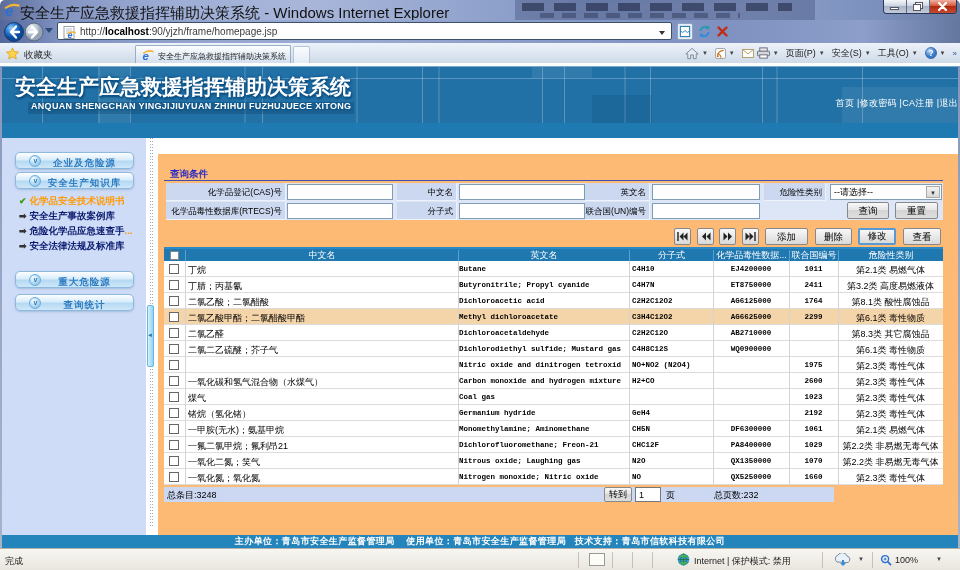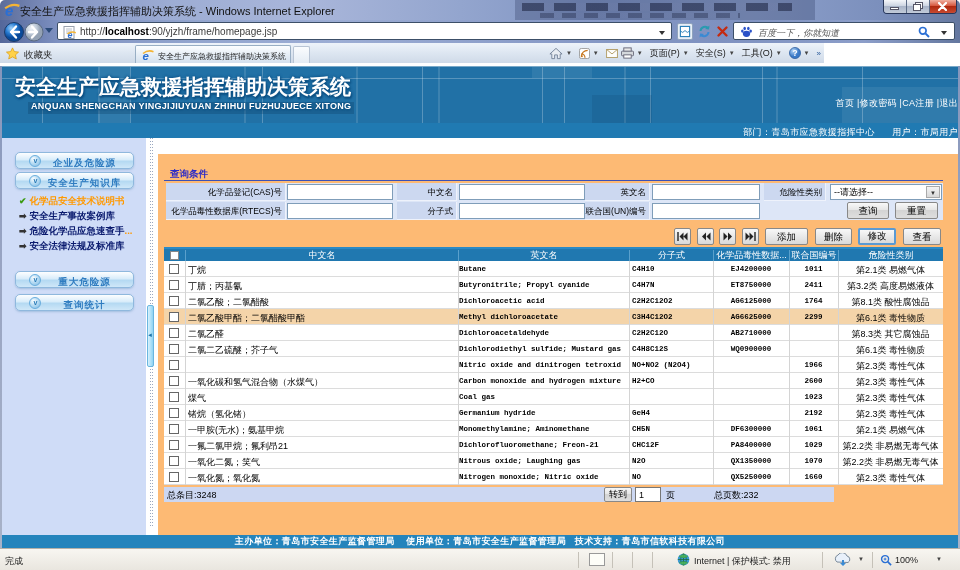--- a/index.html
+++ b/index.html
@@ -5,37 +5,37 @@
 * { margin:0; padding:0; box-sizing:border-box; }
 html,body { width:960px; height:570px; overflow:hidden; font-family:"Liberation Sans",sans-serif; }
 body { position:relative; background:#fff; }
 .abs { position:absolute; }
 
 
 #titlebar { left:0; top:0; width:960px; height:20px;
   background:linear-gradient(to right,#5c6d9a 0%, #8394c2 6%, #9dadd4 18%, #a9b6da 32%, #93a5ce 48%, #8094c2 62%, #8da0cb 78%, #7b8fbc 92%, #66799f 100%);
   border-radius:5px 5px 0 0;
 }
-#titlebar .ttext { position:absolute; left:20px; top:4px; font-size:11px; color:#111; white-space:nowrap; }
+#titlebar .ttext { position:absolute; left:20px; top:4px; font-size:15px; color:#111; white-space:nowrap; }
 #winbtns { position:absolute; left:883px; top:0; width:74px; height:14px; display:flex; border-radius:0 0 4px 4px; overflow:hidden; border:1px solid #28375a; border-top:none; }
 .wbtn { flex:1; background:linear-gradient(#f4f6fa 0%,#cdd5e2 45%,#a9b4c8 50%,#c2cbd9 100%); border-right:1px solid #5a6a85; position:relative; }
 .wbtn.close { border-right:none; flex:1.2; background:linear-gradient(#f0b0a0 0%,#d6573e 45%,#b02a10 50%,#c84a30 100%); }
 .wbtn .glyph { position:absolute; left:0; top:0; width:100%; height:100%; display:flex; align-items:center; justify-content:center; }
 
 
 #addrbar { left:0; top:20px; width:960px; height:23px;
   background:linear-gradient(to right,#54679a 0%,#7d90c0 6%,#93a5ce 20%,#9cadd4 35%,#8a9cc8 55%,#7e91c0 75%,#8c9ec9 90%,#64779f 100%); }
 #addrfield { position:absolute; left:57px; top:2px; width:615px; height:18px; background:#fff; border:1px solid #3c4f68; border-radius:2px; }
 #addrfield .url { position:absolute; left:22px; top:3px; font-size:10px; color:#3c3c3c; white-space:nowrap; }
 #addrfield .url b { color:#000; }
 #searchbox { position:absolute; left:733px; top:2px; width:222px; height:18px; background:#fff; border:1px solid #3c4f68; border-radius:2px; }
 #searchbox .stext { position:absolute; left:24px; top:4px; font-size:9px; font-style:italic; color:#555; }
 
 
-#favbar { left:0; top:43px; width:824px; height:20px;
+#favbar { left:0; top:43px; width:960px; height:20px;
   background:linear-gradient(#eef3fa 0%,#dde6f1 50%,#cfdae8 100%); }
 #favtext { position:absolute; left:24px; top:6px; font-size:9.5px; color:#222; }
 #tab1 { position:absolute; left:135px; top:2px; width:156px; height:18px; background:linear-gradient(#fdfeff,#e6eef6 50%,#d4e0ee); border:1px solid #98aec4; border-bottom:none; border-radius:2px 2px 0 0; }
 #tab1 .tabtext { position:absolute; left:22px; top:4.5px; font-size:8px; color:#222; white-space:nowrap; }
 #tab2 { position:absolute; left:293px; top:3px; width:17px; height:17px; background:linear-gradient(#fafcfe,#e4ecf4); border:1px solid #b8c4d4; border-bottom:none; border-radius:2px 2px 0 0; }
 #cmdicons { position:absolute; right:3px; top:2px; height:16px; font-size:9px; color:#1a1a1a; display:flex; align-items:center; gap:3px; }
 #cmdicons .dd { font-size:6px; color:#444; margin-right:4px; }
 
 
 #page { left:2px; top:66px; width:956px; height:482px; background:#fff; overflow:hidden; }
@@ -199,35 +199,20 @@
         <path d="M13.5 2.5 L13 6.5 L9 6 Z" fill="#2a9ab0"></path>
         <path d="M12.5 9 a4.5 4.5 0 0 1 -8 2.5" fill="none" stroke="#3a8ad4" stroke-width="2"></path>
         <path d="M3.5 14.5 L4 10.5 L8 11 Z" fill="#3a8ad4"></path>
       </svg>
   </div>
   <div style="position:absolute;left:715px;top:4px;width:15px;height:15px">
     <svg width="15" height="15" viewBox="0 0 15 15">
         <path d="M3.5 3.5 L11.5 11.5 M11.5 3.5 L3.5 11.5" stroke="#c42a10" stroke-width="2.4" stroke-linecap="round"></path>
       </svg>
   </div>
-  <div id="searchbox">
-    <svg width="13" height="12" style="position:absolute;left:6px;top:3px" viewBox="0 0 14 13">
-      <ellipse cx="7" cy="8.5" rx="4" ry="3.4" fill="#2a52c8"></ellipse>
-      <ellipse cx="2.5" cy="5.5" rx="1.4" ry="1.8" fill="#2a52c8"></ellipse>
-        <ellipse cx="11.5" cy="5.5" rx="1.4" ry="1.8" fill="#2a52c8"></ellipse>
-      <ellipse cx="5" cy="2.6" rx="1.4" ry="1.9" fill="#2a52c8"></ellipse>
-        <ellipse cx="9" cy="2.6" rx="1.4" ry="1.9" fill="#2a52c8"></ellipse>
-    </svg>
-    <div class="stext">百度一下，你就知道</div>
-    <svg width="12" height="12" style="position:absolute;right:24px;top:3px" viewBox="0 0 12 12">
-        <circle cx="4.8" cy="4.8" r="3.3" fill="none" stroke="#2a6fd4" stroke-width="1.7"></circle>
-        <path d="M7.4 7.4 L11 11" stroke="#2a6fd4" stroke-width="2"></path>
-      </svg>
-    <div style="position:absolute;right:7px;top:8px;width:0;height:0;border-left:3.5px solid transparent;border-right:3.5px solid transparent;border-top:4px solid #333"></div>
-  </div>
 </div>
 
 <div id="favbar" class="abs">
   <svg width="13" height="13" style="position:absolute;left:6px;top:4px" viewBox="0 0 15 14">
     <path d="M7.5 0.5 L9.6 4.8 L14.5 5.4 L10.9 8.6 L11.9 13.3 L7.5 10.9 L3.1 13.3 L4.1 8.6 L0.5 5.4 L5.4 4.8 Z" fill="#ffd24a" stroke="#d89a10" stroke-width="0.8"></path>
   </svg>
   <div id="favtext">收藏夹</div>
   <div id="tab1">
     <svg width="12" height="12" style="position:absolute;left:6px;top:3px" viewBox="0 0 12 12">
       <text x="0.5" y="10.5" font-family="Liberation Sans" font-size="11.5" font-weight="bold" font-style="italic" fill="#2a6fd4">e</text>
@@ -301,21 +286,20 @@
     <div class="patch" style="left:96px;top:0;width:32px;height:57px"></div>
     <div class="patch" style="left:530px;top:0;width:60px;height:11px"></div>
     <div class="patchd" style="left:590px;top:28px;width:60px;height:29px"></div>
     <div class="patch" style="left:840px;top:20px;width:116px;height:37px"></div>
     <div id="pystrip"></div>
     <div id="btitle">安全生产应急救援指挥辅助决策系统</div>
     <div id="bpinyin">ANQUAN&nbsp;SHENGCHAN&nbsp;YINGJIJIUYUAN&nbsp;ZHIHUI&nbsp;FUZHUJUECE&nbsp;XITONG</div>
     <div id="blinks">首页 |修改密码 |CA注册 |退出</div>
   </div>
   <div id="navbar">
-    <div class="dept">部门：青岛市应急救援指挥中心&nbsp;&nbsp;&nbsp;&nbsp;&nbsp;&nbsp;用户：市局用户</div>
   </div>
 
   <div id="sidebar">
     <div class="sbtn" style="top:14px">
         <div class="ic"></div>
         <div class="lbl">企业及危险源</div>
       </div>
     <div class="sbtn" style="top:34px">
         <div class="ic"></div>
         <div class="lbl">安全生产知识库</div>
@@ -441,21 +425,21 @@
           <div class="fx">C4H8C12S</div>
           <div class="tox">WQ0900000</div>
           <div class="un"></div>
           <div class="dg">第6.1类 毒性物质</div>
         </div>
         <div class="trow" style="top:110px">
           <div class="cb"></div>
           <div class="en">Nitric oxide and dinitrogen tetroxid</div>
           <div class="fx">NO+NO2 (N2O4)</div>
           <div class="tox"></div>
-          <div class="un">1966</div>
+          <div class="un">1975</div>
           <div class="dg">第2.3类 毒性气体</div>
         </div>
         <div class="trow" style="top:126px">
           <div class="cb"></div>
           <div class="cn">一氧化碳和氢气混合物（水煤气）</div>
           <div class="en">Carbon monoxide and hydrogen mixture</div>
           <div class="fx">H2+CO</div>
           <div class="tox"></div>
           <div class="un">2600</div>
           <div class="dg">第2.3类 毒性气体</div>

